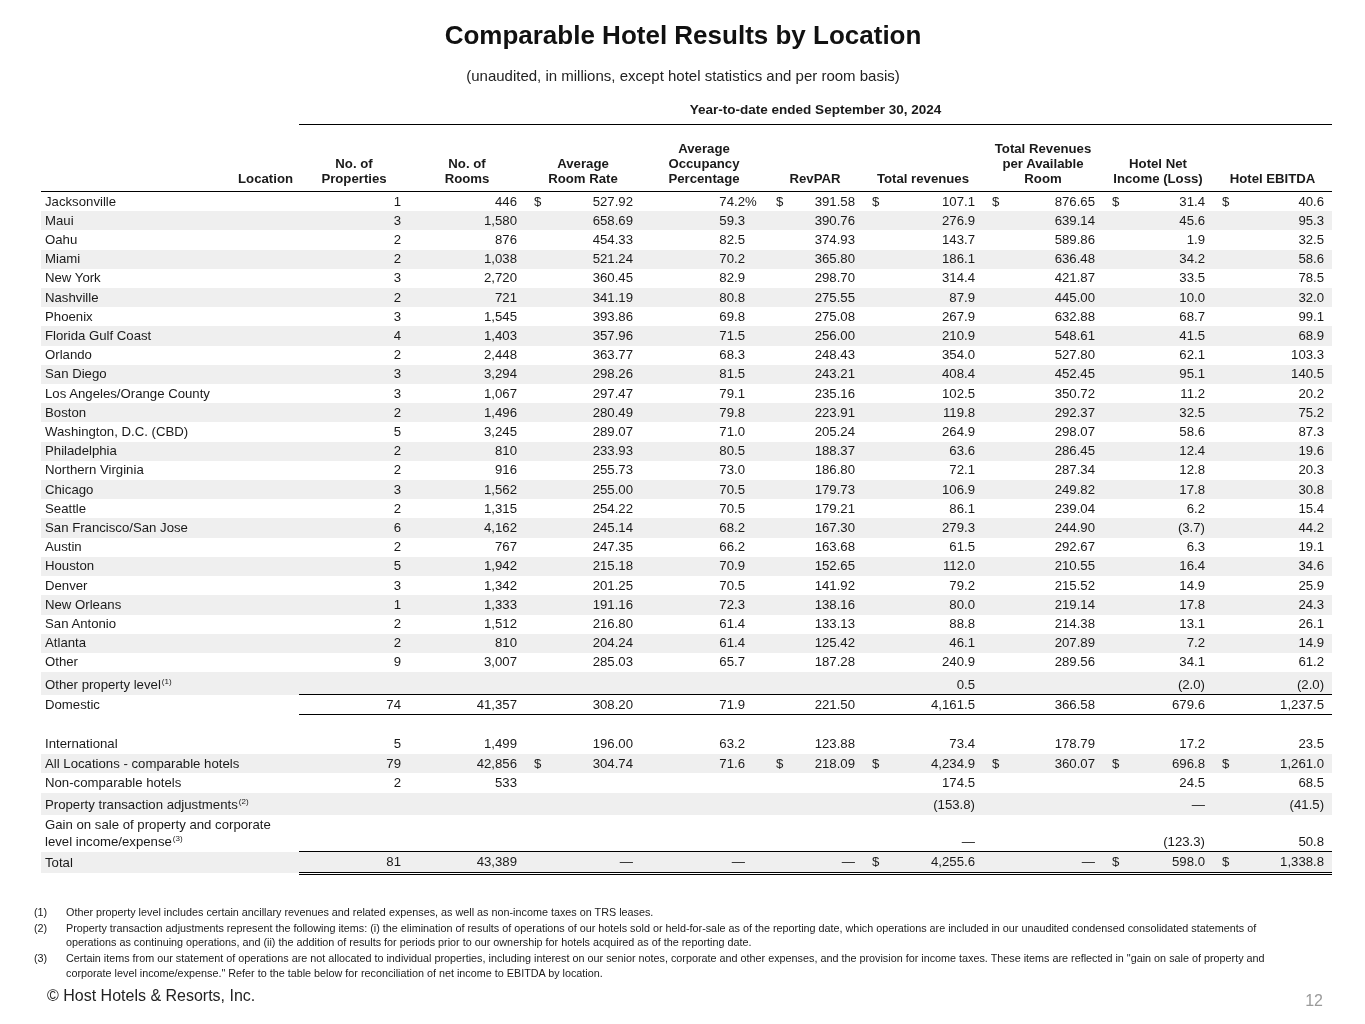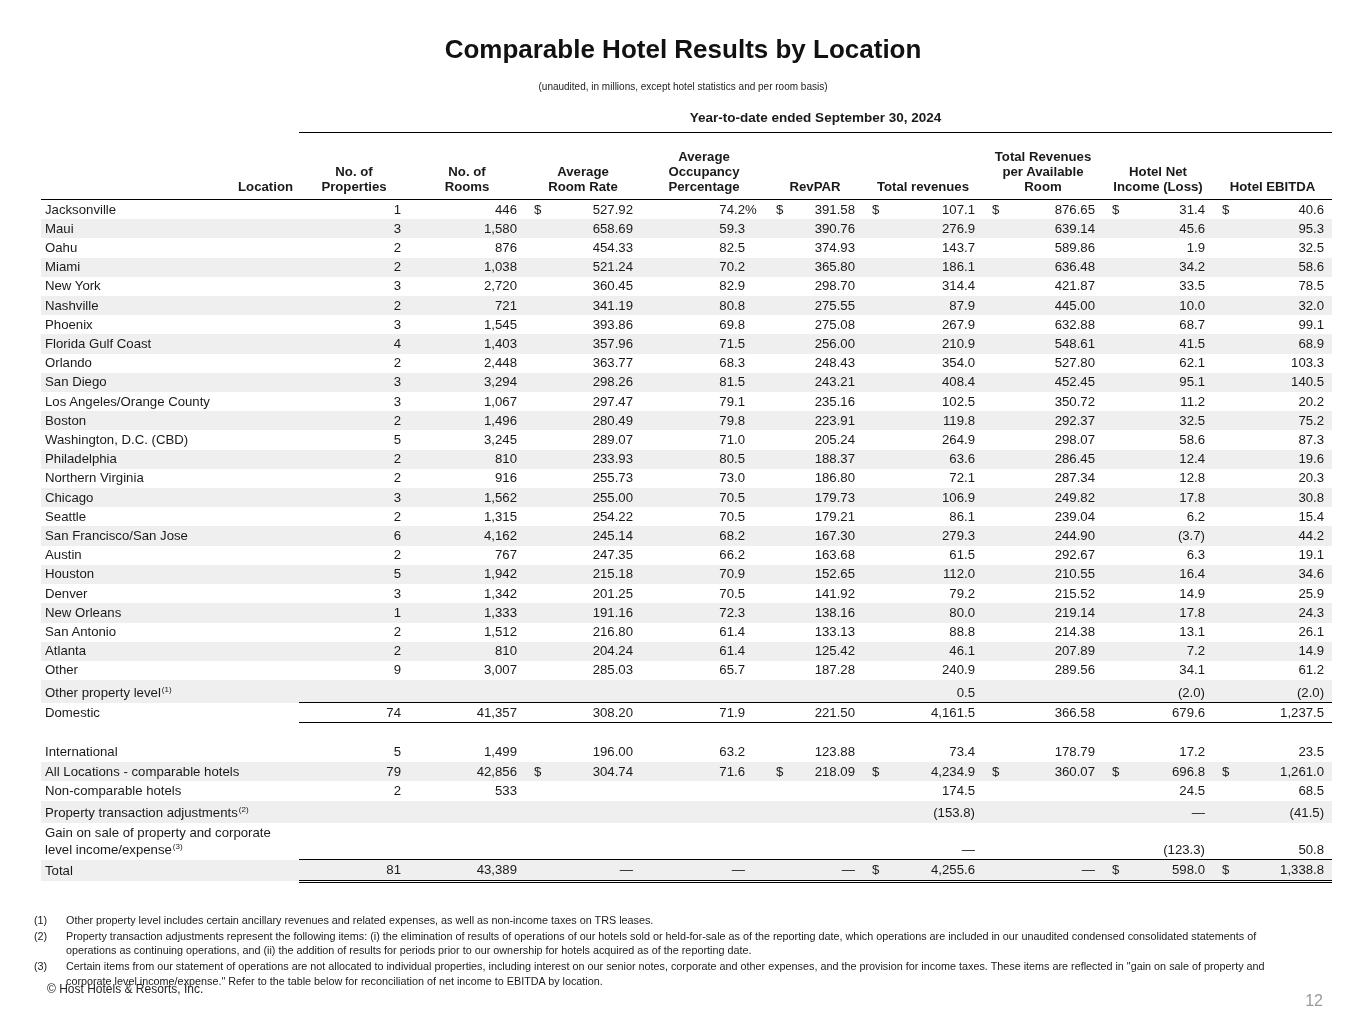--- a/index.html
+++ b/index.html
@@ -1,24 +1,24 @@
 <!DOCTYPE html>
 <html><head>
 <meta charset="utf-8">
 <style>
   * { box-sizing: border-box; }
   html,body { margin:0; padding:0; }
   body {
     width:1365px; height:1024px; background:#ffffff; overflow:hidden;
     font-family:"Liberation Sans", sans-serif; color:#1a1a1a; position:relative;
   }
-  .page { padding:26px 33px 0 34px; height:100%; position:relative; }
+  .page { padding:12px 33px 0 34px; height:100%; position:relative; }
 
   .title { text-align:center; font-size:26px; font-weight:bold; margin:8px 0 0 0; color:#111; }
-  .subtitle { text-align:center; font-size:10px; margin-top:16px; color:#222; }
+  .subtitle { text-align:center; font-size:15px; margin-top:16px; color:#222; }
 
   table.results { border-collapse:collapse; table-layout:fixed; width:1291px; margin-left:7px; margin-top:18px; font-size:13.2px; }
   col.c-loc{width:258px} col.c-props{width:110px} col.c-rooms{width:116px} col.c-rate{width:116px}
   col.c-occ{width:126px} col.c-revpar{width:96px} col.c-rev{width:120px} col.c-trevpar{width:120px}
   col.c-ni{width:110px} col.c-ebitda{width:119px}
 
   thead th { font-weight:bold; vertical-align:bottom; line-height:1.15; }
   th.band { text-align:center; font-size:13.5px; padding:0 0 6px 0; border-bottom:1.5px solid #000; }
   th.band-spacer { border:none; }
   tr.col-headers th { border-bottom:1.5px solid #000; padding:16px 6px 5px 6px; white-space:pre-line; text-align:center; }
@@ -40,21 +40,21 @@
   tr.rule-top td:not(.loc) { border-top:1.3px solid #000; }
   tr.rule-bottom td:not(.loc) { border-bottom:1.3px solid #000; }
   tr.dbl-bottom td:not(.loc) { border-bottom:3px double #000; }
   tr.blank-row td { height:20px; }
 
   .footnotes { margin-top:30px; width:1232px; font-size:10.8px; line-height:1.32; color:#1a1a1a; }
   .footnote { display:flex; margin-bottom:2px; }
   .fn-marker { width:32px; flex:0 0 32px; }
   .fn-text { flex:1; }
 
-  .footer-left { position:absolute; left:47px; bottom:28px; font-size:12px; color:#222; }
+  .footer-left { position:absolute; left:47px; bottom:19px; font-size:16px; color:#222; }
   .page-number { position:absolute; right:42px; bottom:14px; font-size:16px; color:#9a9a9a; }
 </style>
 </head>
 <body>
 
 <div class="page">
 
   <h1 class="title">Comparable Hotel Results by Location</h1>
   <div class="subtitle">(unaudited, in millions, except hotel statistics and per room basis)</div>
 

